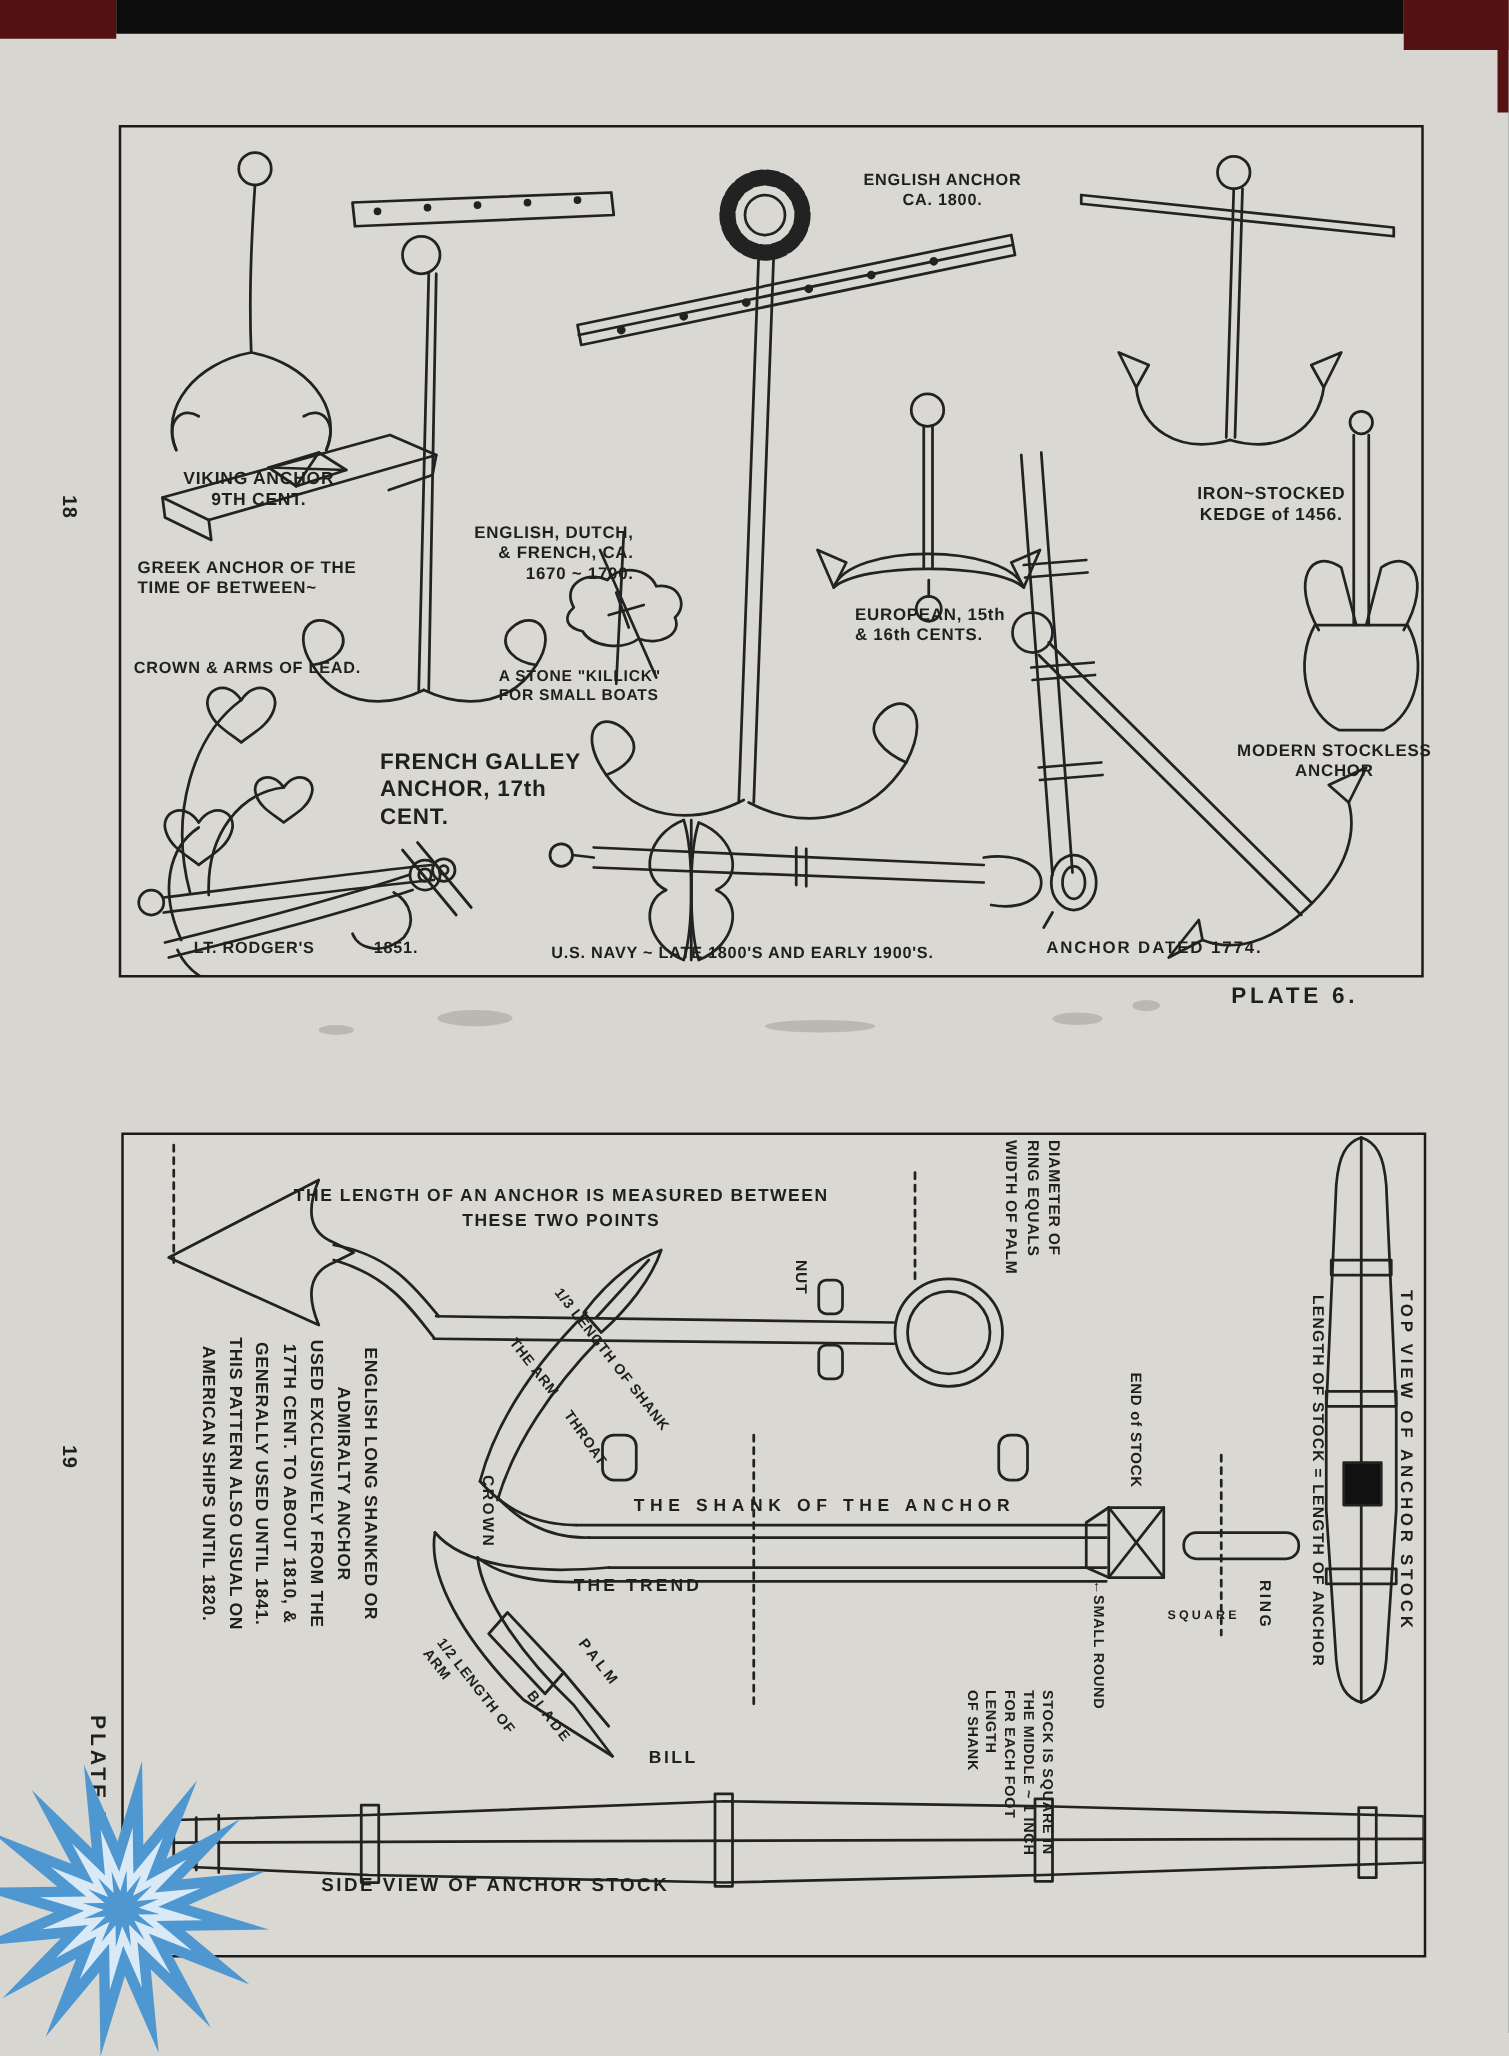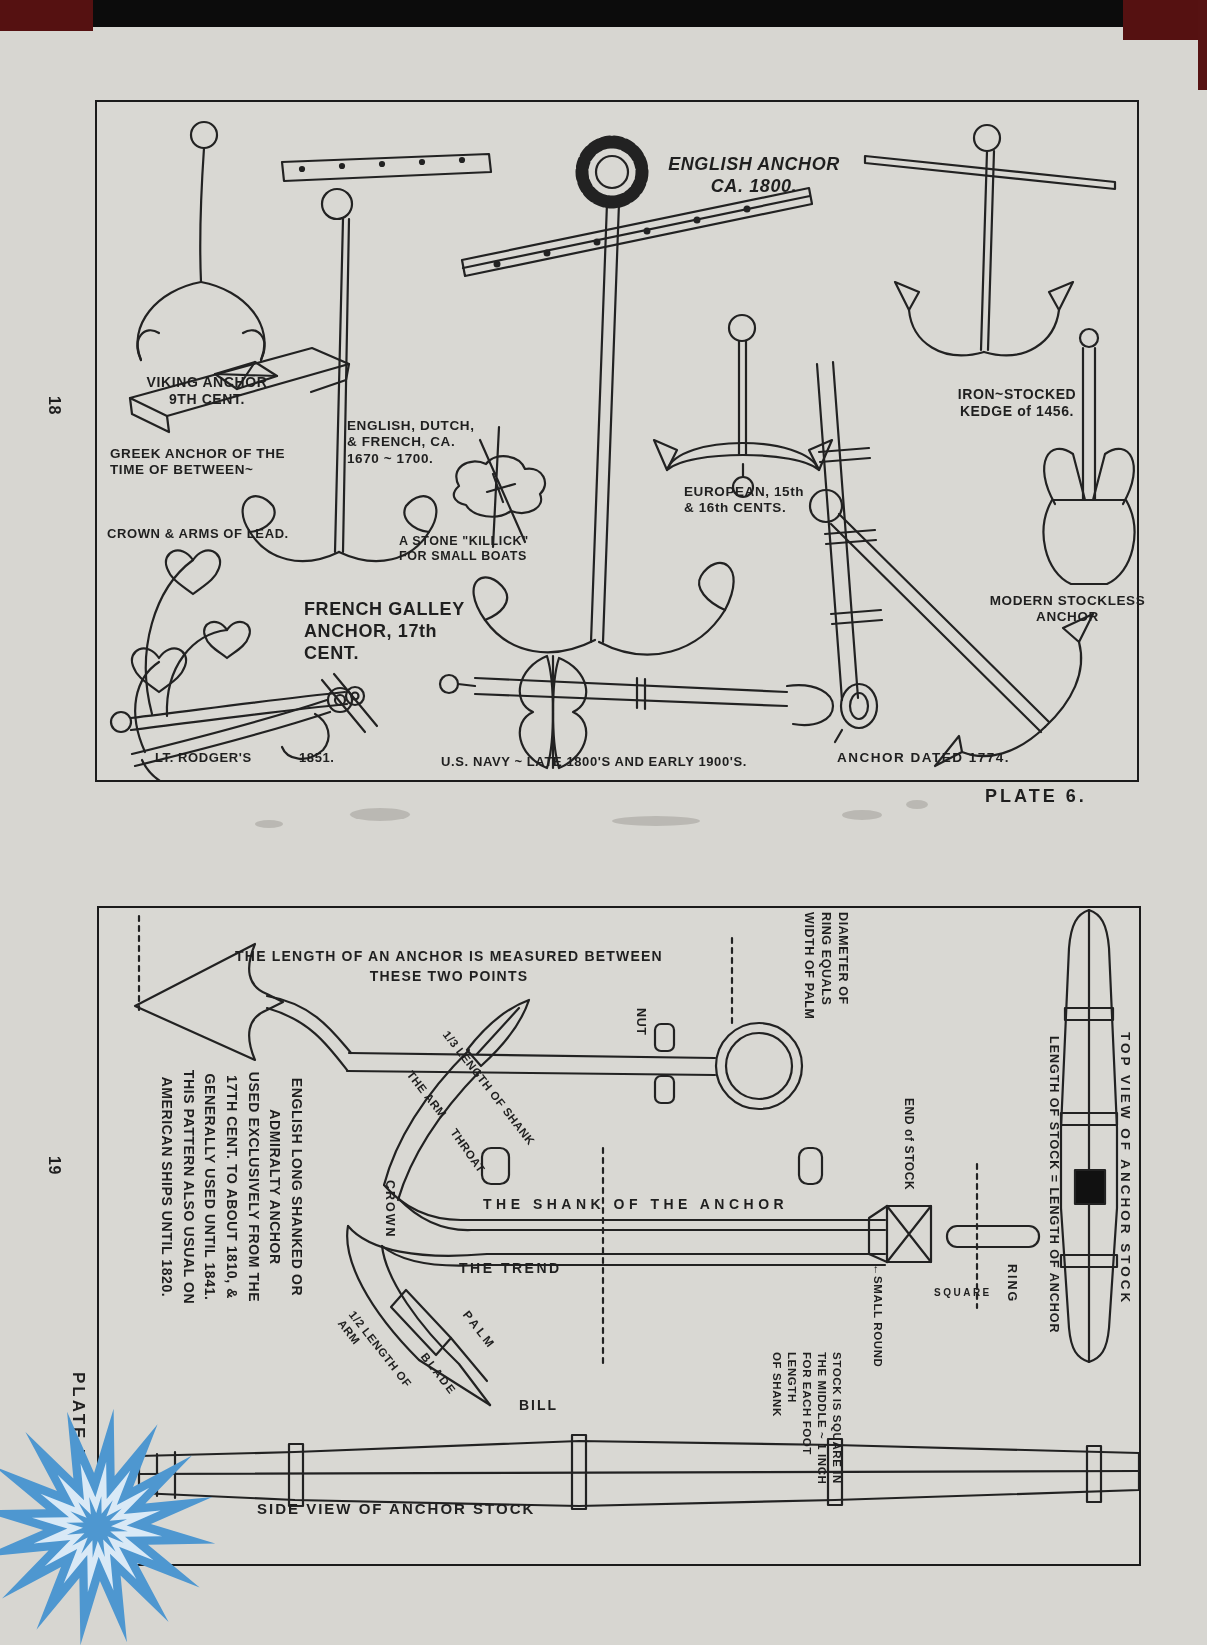--- a/index.html
+++ b/index.html
@@ -173,24 +173,24 @@
           <ellipse cx="762" cy="604" rx="9" ry="13"></ellipse>
         <path d="M745,628 L738,640"></path>
       </g>
     </svg>
 
     <div class="lbl ctr" style="left:25px;top:272px;width:170px;font-size:14px;">VIKING  ANCHOR
 9TH CENT.</div>
     <div class="lbl" style="left:13px;top:344px;width:240px;font-size:13.5px;">GREEK ANCHOR OF THE
 TIME OF BETWEEN~</div>
     <div class="lbl" style="left:10px;top:424px;width:240px;font-size:13px;">CROWN &amp; ARMS OF LEAD.</div>
-    <div class="lbl" style="left:250px;top:316px;width:160px;font-size:13.5px;">ENGLISH, DUTCH,
+    <div class="lbl" style="left:250px;top:316px;width:160px;font-size:13.5px;text-align:right;">ENGLISH, DUTCH,
 &amp; FRENCH, CA.
 1670 ~ 1700.</div>
-    <div class="lbl ctr" style="left:552px;top:52px;width:210px;font-size:18px;font-style:italic;">ENGLISH ANCHOR
+    <div class="lbl ctr" style="left:552px;top:34px;width:210px;font-size:13px;">ENGLISH ANCHOR
 CA. 1800.</div>
     <div class="lbl" style="left:302px;top:432px;width:190px;font-size:12.5px;">A STONE "KILLICK"
 FOR SMALL BOATS</div>
     <div class="lbl" style="left:207px;top:497px;width:190px;font-size:18px;">FRENCH GALLEY
 ANCHOR, 17th CENT.</div>
     <div class="lbl" style="left:587px;top:382px;width:170px;font-size:13.5px;">EUROPEAN, 15th
 &amp; 16th CENTS.</div>
     <div class="lbl ctr" style="left:830px;top:284px;width:180px;font-size:14px;">IRON~STOCKED
 KEDGE of 1456.</div>
     <div class="lbl ctr" style="left:868px;top:491px;width:205px;font-size:13.5px;">MODERN STOCKLESS
@@ -273,21 +273,21 @@
 ADMIRALTY ANCHOR
 USED EXCLUSIVELY FROM THE
 17TH CENT. TO ABOUT 1810, &amp;
 GENERALLY USED UNTIL 1841.
 THIS PATTERN ALSO USUAL ON
 AMERICAN SHIPS UNTIL 1820.</div>
     <div class="lbl" style="left:352px;top:120px;font-size:11.5px;transform:rotate(52deg);transform-origin:left top;">1/3 LENGTH OF SHANK</div>
     <div class="lbl" style="left:316px;top:160px;font-size:11.5px;transform:rotate(52deg);transform-origin:left top;">THE ARM</div>
     <div class="lbl" style="left:360px;top:218px;font-size:11.5px;transform:rotate(55deg);transform-origin:left top;">THROAT</div>
     <div class="lbl rot90" style="left:298px;top:272px;width:92px;font-size:12.5px;letter-spacing:2px;">CROWN</div>
-    <div class="lbl" style="left:384px;top:288px;font-size:14px;letter-spacing:4.5px;">THE SHANK OF THE ANCHOR</div>
+    <div class="lbl" style="left:408px;top:288px;font-size:14px;letter-spacing:4.5px;">THE SHANK OF THE ANCHOR</div>
     <div class="lbl" style="left:360px;top:352px;font-size:14px;letter-spacing:2.5px;text-align:right;">THE TREND</div>
     <div class="lbl" style="left:372px;top:400px;font-size:12px;letter-spacing:3px;transform:rotate(52deg);transform-origin:left top;">PALM</div>
     <div class="lbl" style="left:330px;top:442px;font-size:11.5px;letter-spacing:2px;transform:rotate(52deg);transform-origin:left top;">BLADE</div>
     <div class="lbl" style="left:258px;top:400px;font-size:11.5px;transform:rotate(52deg);transform-origin:left top;">1/2 LENGTH OF
 ARM</div>
     <div class="lbl" style="left:420px;top:489px;font-size:14px;letter-spacing:2px;">BILL</div>
     <div class="lbl rot90" style="left:817px;top:190px;width:100px;font-size:12px;">END of STOCK</div>
     <div class="lbl rot90" style="left:786px;top:356px;width:104px;font-size:11.5px;">←SMALL ROUND</div>
     <div class="lbl" style="left:791px;top:379px;font-size:10px;letter-spacing:2.5px;margin-left:44px;">SQUARE</div>
     <div class="lbl rot90" style="left:920px;top:356px;width:58px;font-size:12.5px;letter-spacing:2px;">RING</div>

